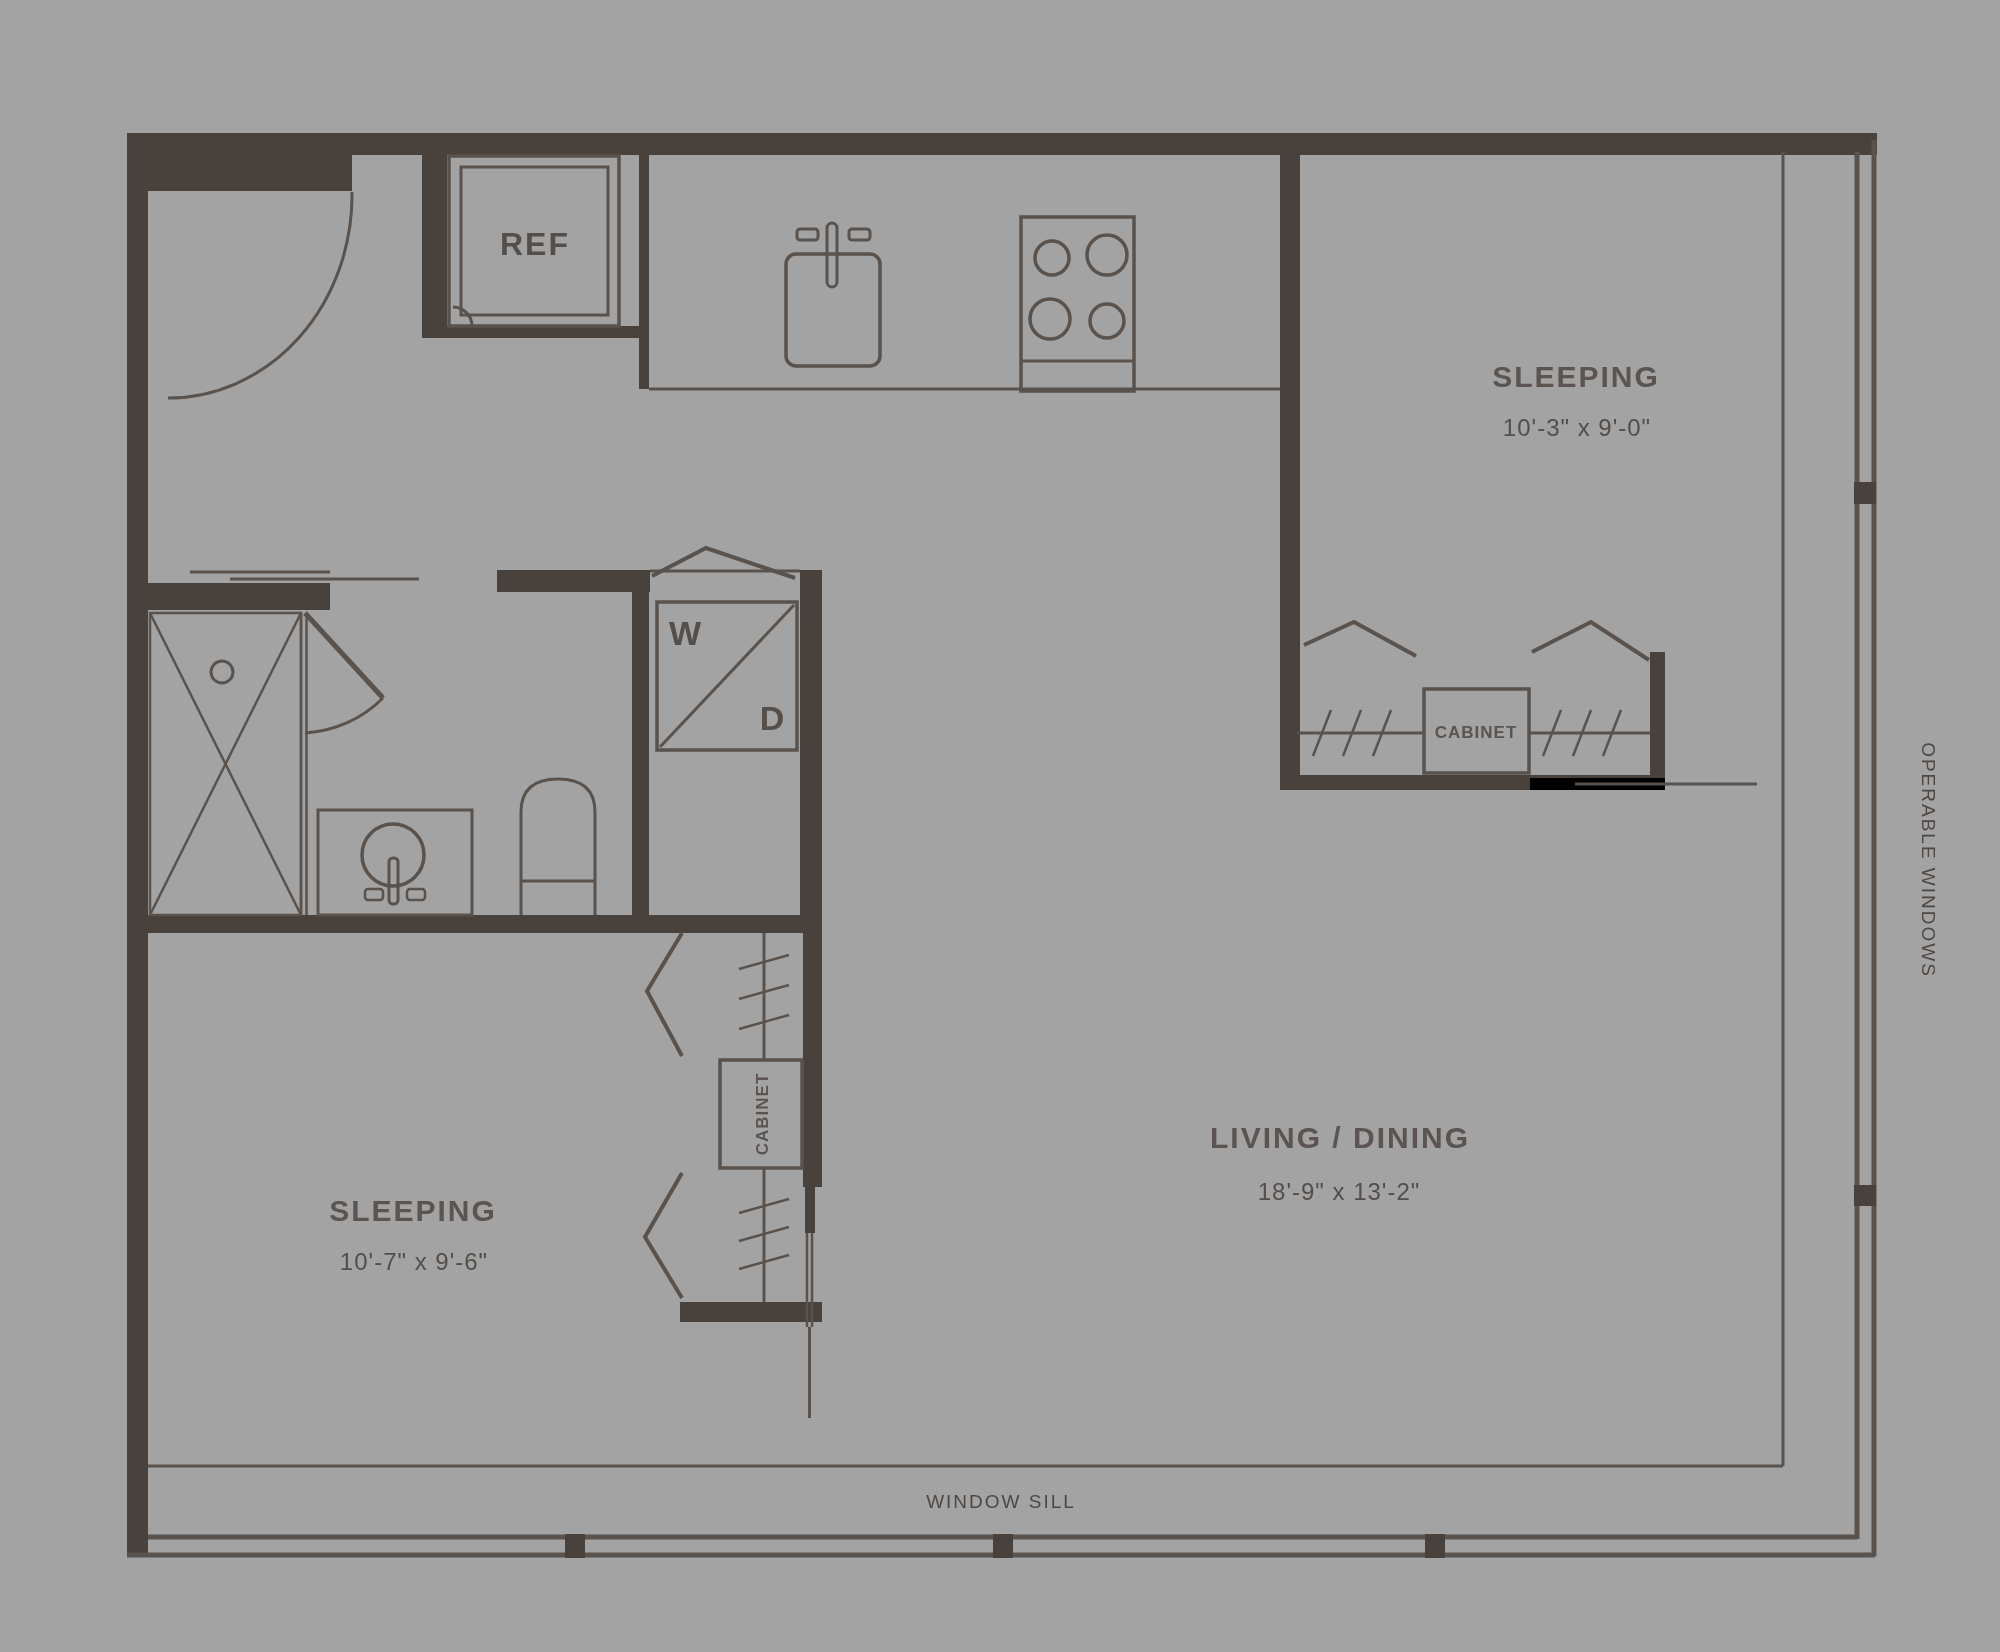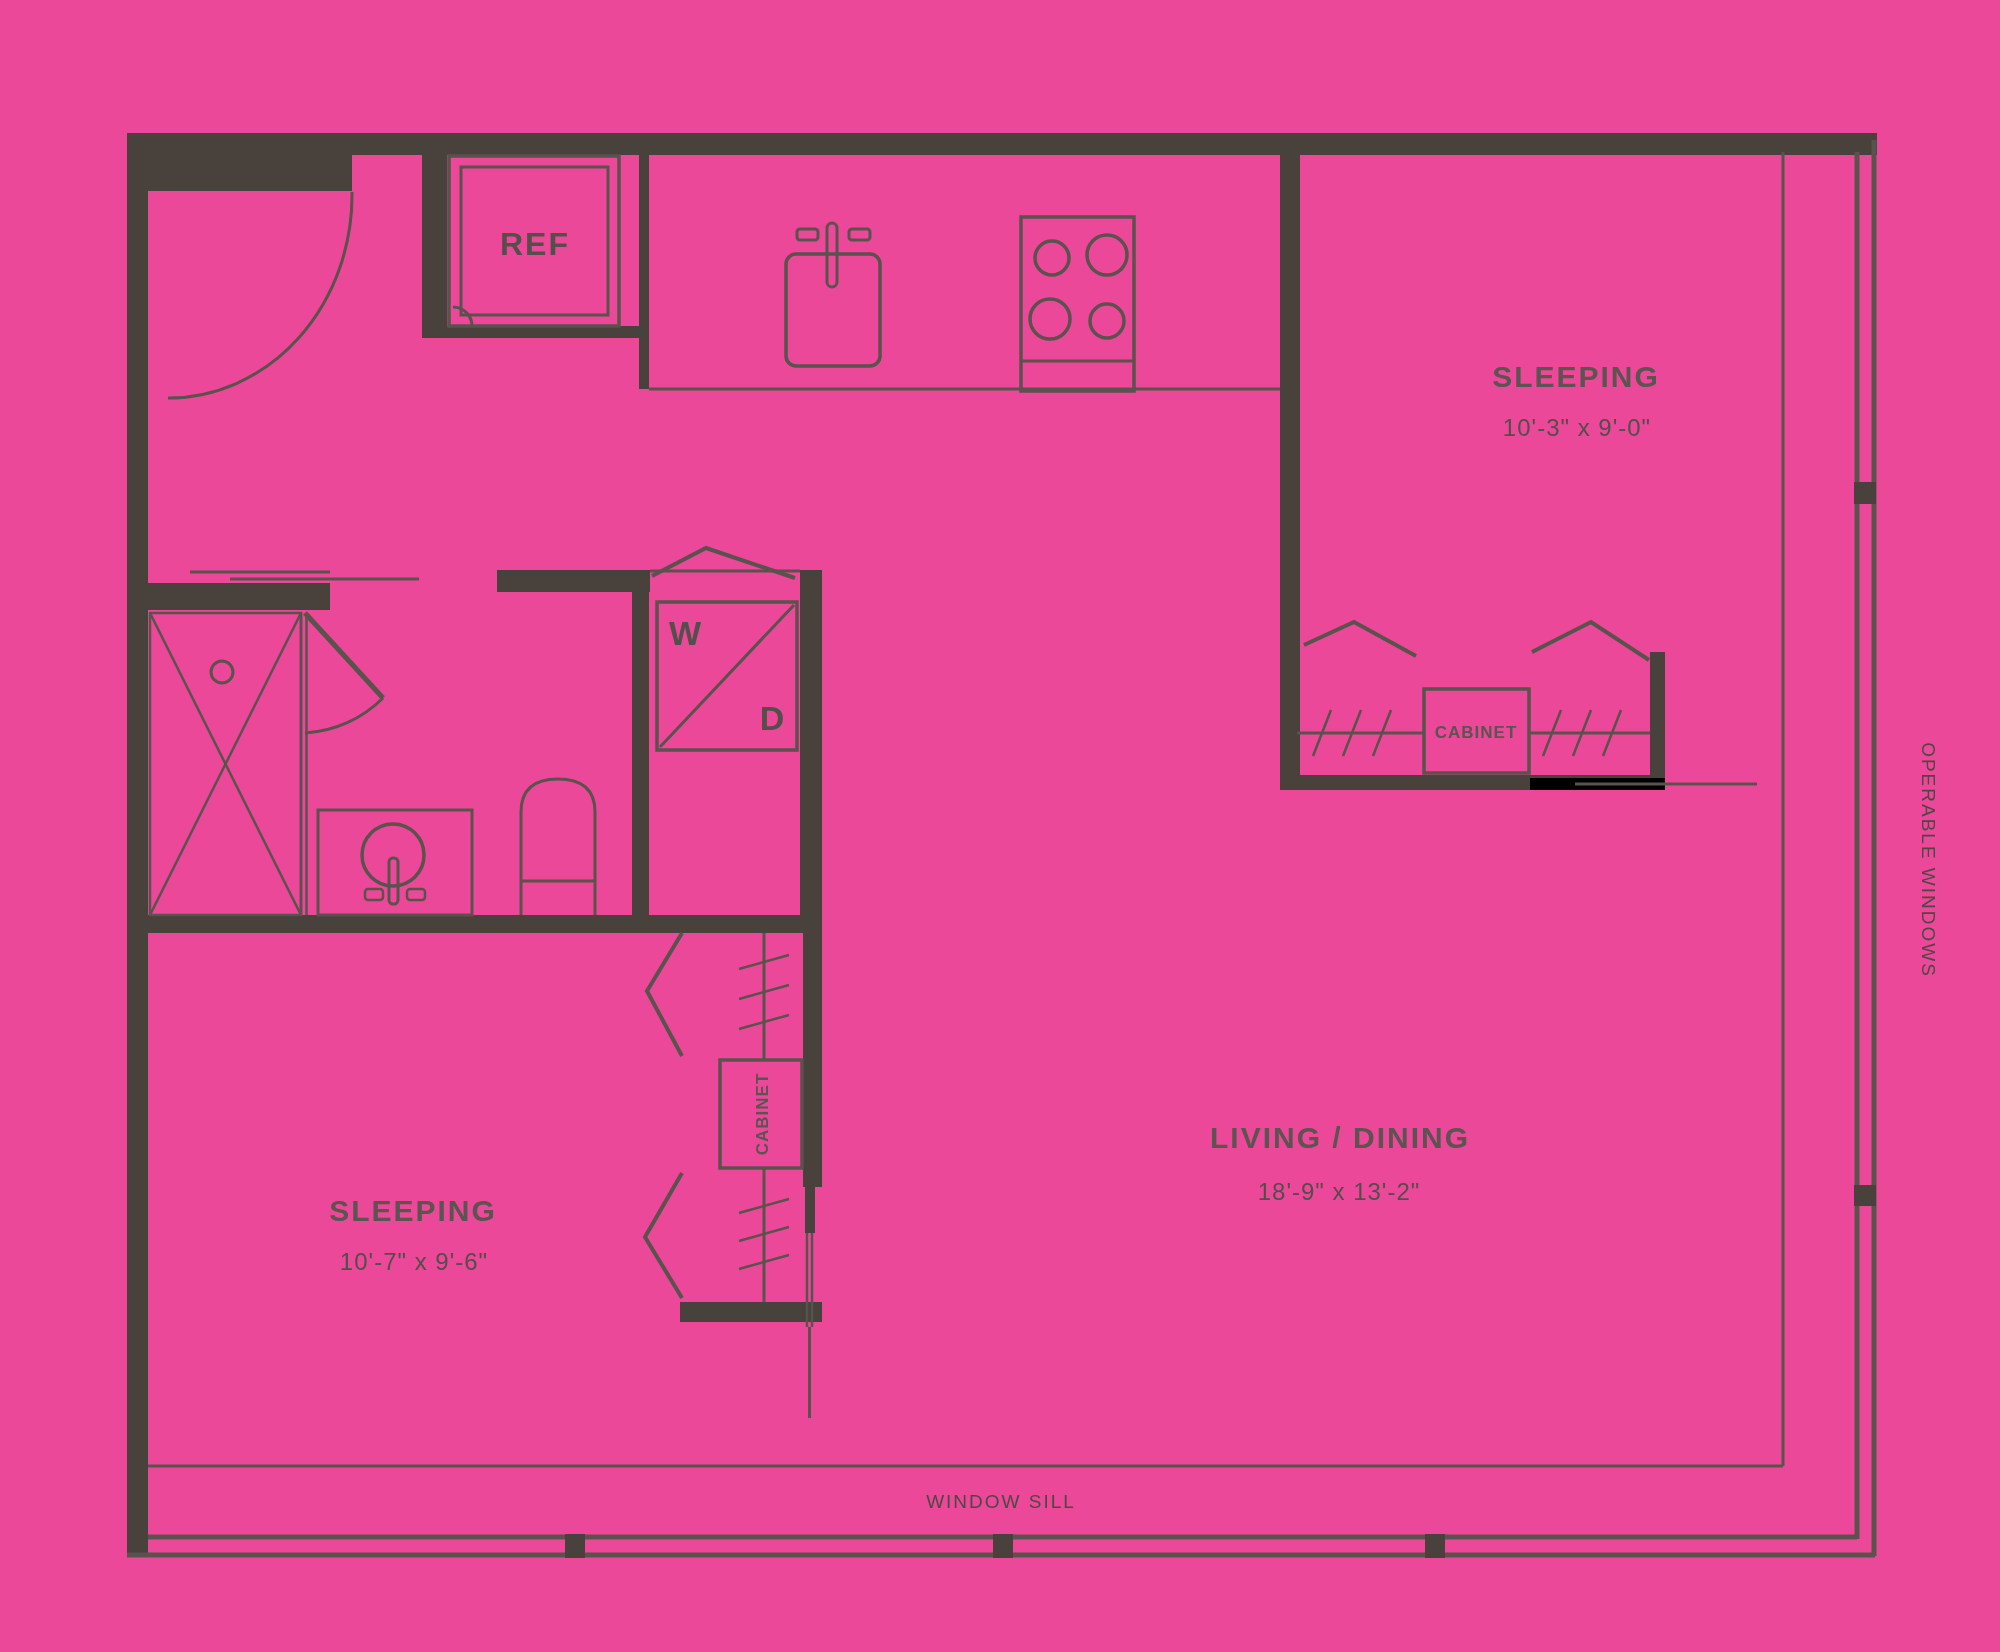--- a/index.html
+++ b/index.html
@@ -1,16 +1,16 @@
 <!DOCTYPE html>
 <html><head>
 <meta charset="utf-8">
 <style>
   html,body{margin:0;padding:0;background:#000;}
-  .stage{width:2000px;height:1652px;background:#ec4899;position:relative;overflow:hidden;}
+  .stage{width:2000px;height:1652px;background:#a3a3a3;position:relative;overflow:hidden;}
   svg{display:block;}
   .wall{fill:#49413b;stroke:none;}
   .ln{stroke:#5a524c;stroke-width:3;fill:none;}
   .lnThin{stroke:#5a524c;stroke-width:2.5;fill:none;}
   .ln4{stroke:#5a524c;stroke-width:4;fill:none;}
   .ln5{stroke:#5a524c;stroke-width:5;fill:none;}
   .box{stroke:#5a524c;stroke-width:3.5;fill:none;}
   .lbl{font:bold 30px "Liberation Sans",sans-serif;fill:#5b5450;letter-spacing:2px;text-anchor:middle;}
   .dim{font:24px "Liberation Sans",sans-serif;fill:#544e4a;letter-spacing:1px;text-anchor:middle;}
   .small{font:bold 17px "Liberation Sans",sans-serif;fill:#5b5450;letter-spacing:1px;text-anchor:middle;}

